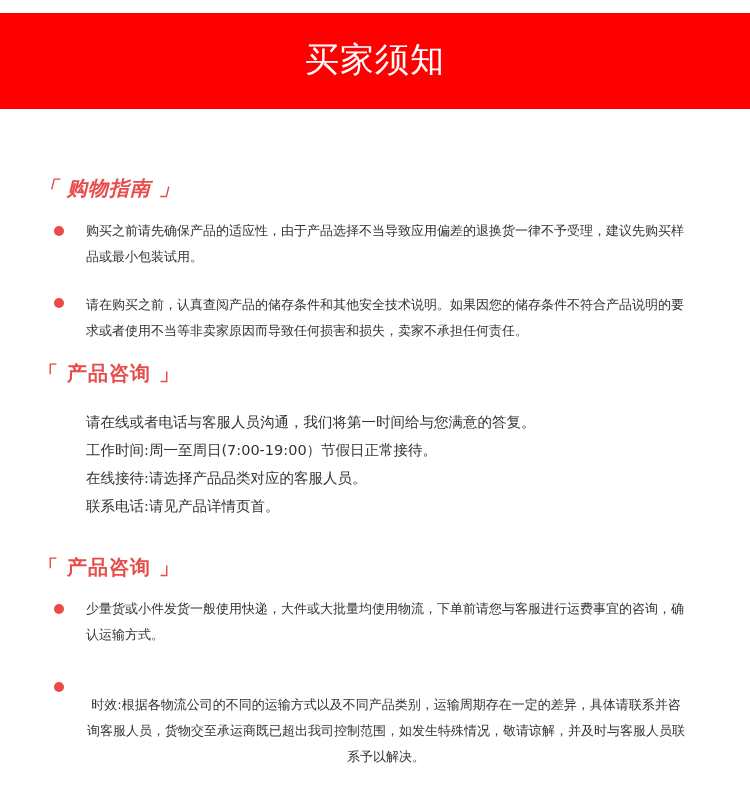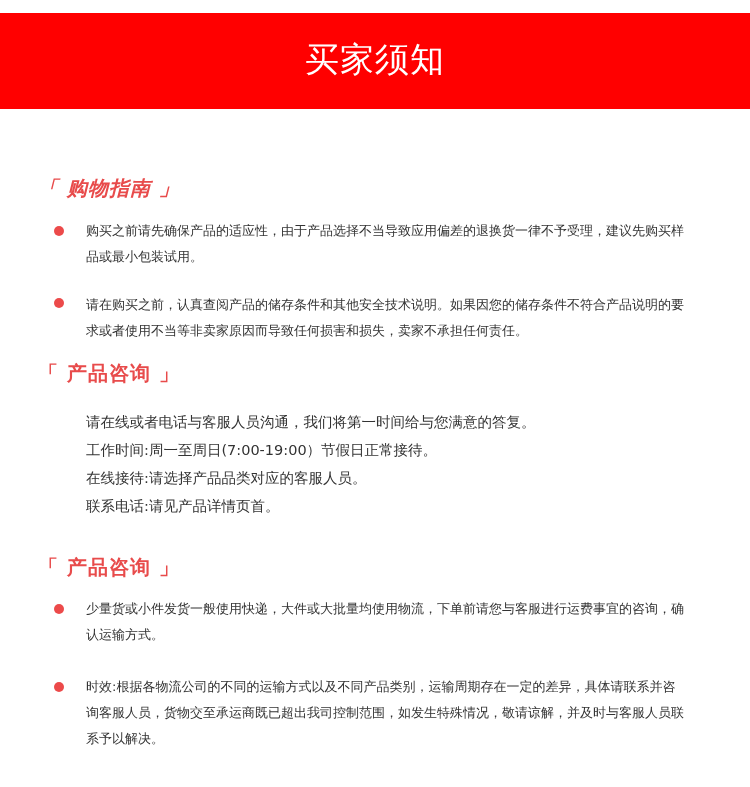--- a/index.html
+++ b/index.html
@@ -110,14 +110,14 @@
 
 <div class="section-title" style="top:554px;">「 产品咨询 」</div>
 
 <div class="bullet-item" style="top:596px;">
   <span class="bullet-dot"></span>
   <div class="bullet-text" style="top:0;">少量货或小件发货一般使用快递，大件或大批量均使用物流，下单前请您与客服进行运费事宜的咨询，确认运输方式。</div>
 </div>
 
 <div class="bullet-item" style="top:674px;">
   <span class="bullet-dot"></span>
-  <div class="bullet-text" style="top:0;">时效:根据各物流公司的不同的运输方式以及不同产品类别，运输周期存在一定的差异，具体请联系并咨询客服人员，货物交至承运商既已超出我司控制范围，如发生特殊情况，敬请谅解，并及时与客服人员联系予以解决。</div>
+  <div class="bullet-text" style="top:18px;text-align:center;">时效:根据各物流公司的不同的运输方式以及不同产品类别，运输周期存在一定的差异，具体请联系并咨询客服人员，货物交至承运商既已超出我司控制范围，如发生特殊情况，敬请谅解，并及时与客服人员联系予以解决。</div>
 </div>
 
 </body></html>

